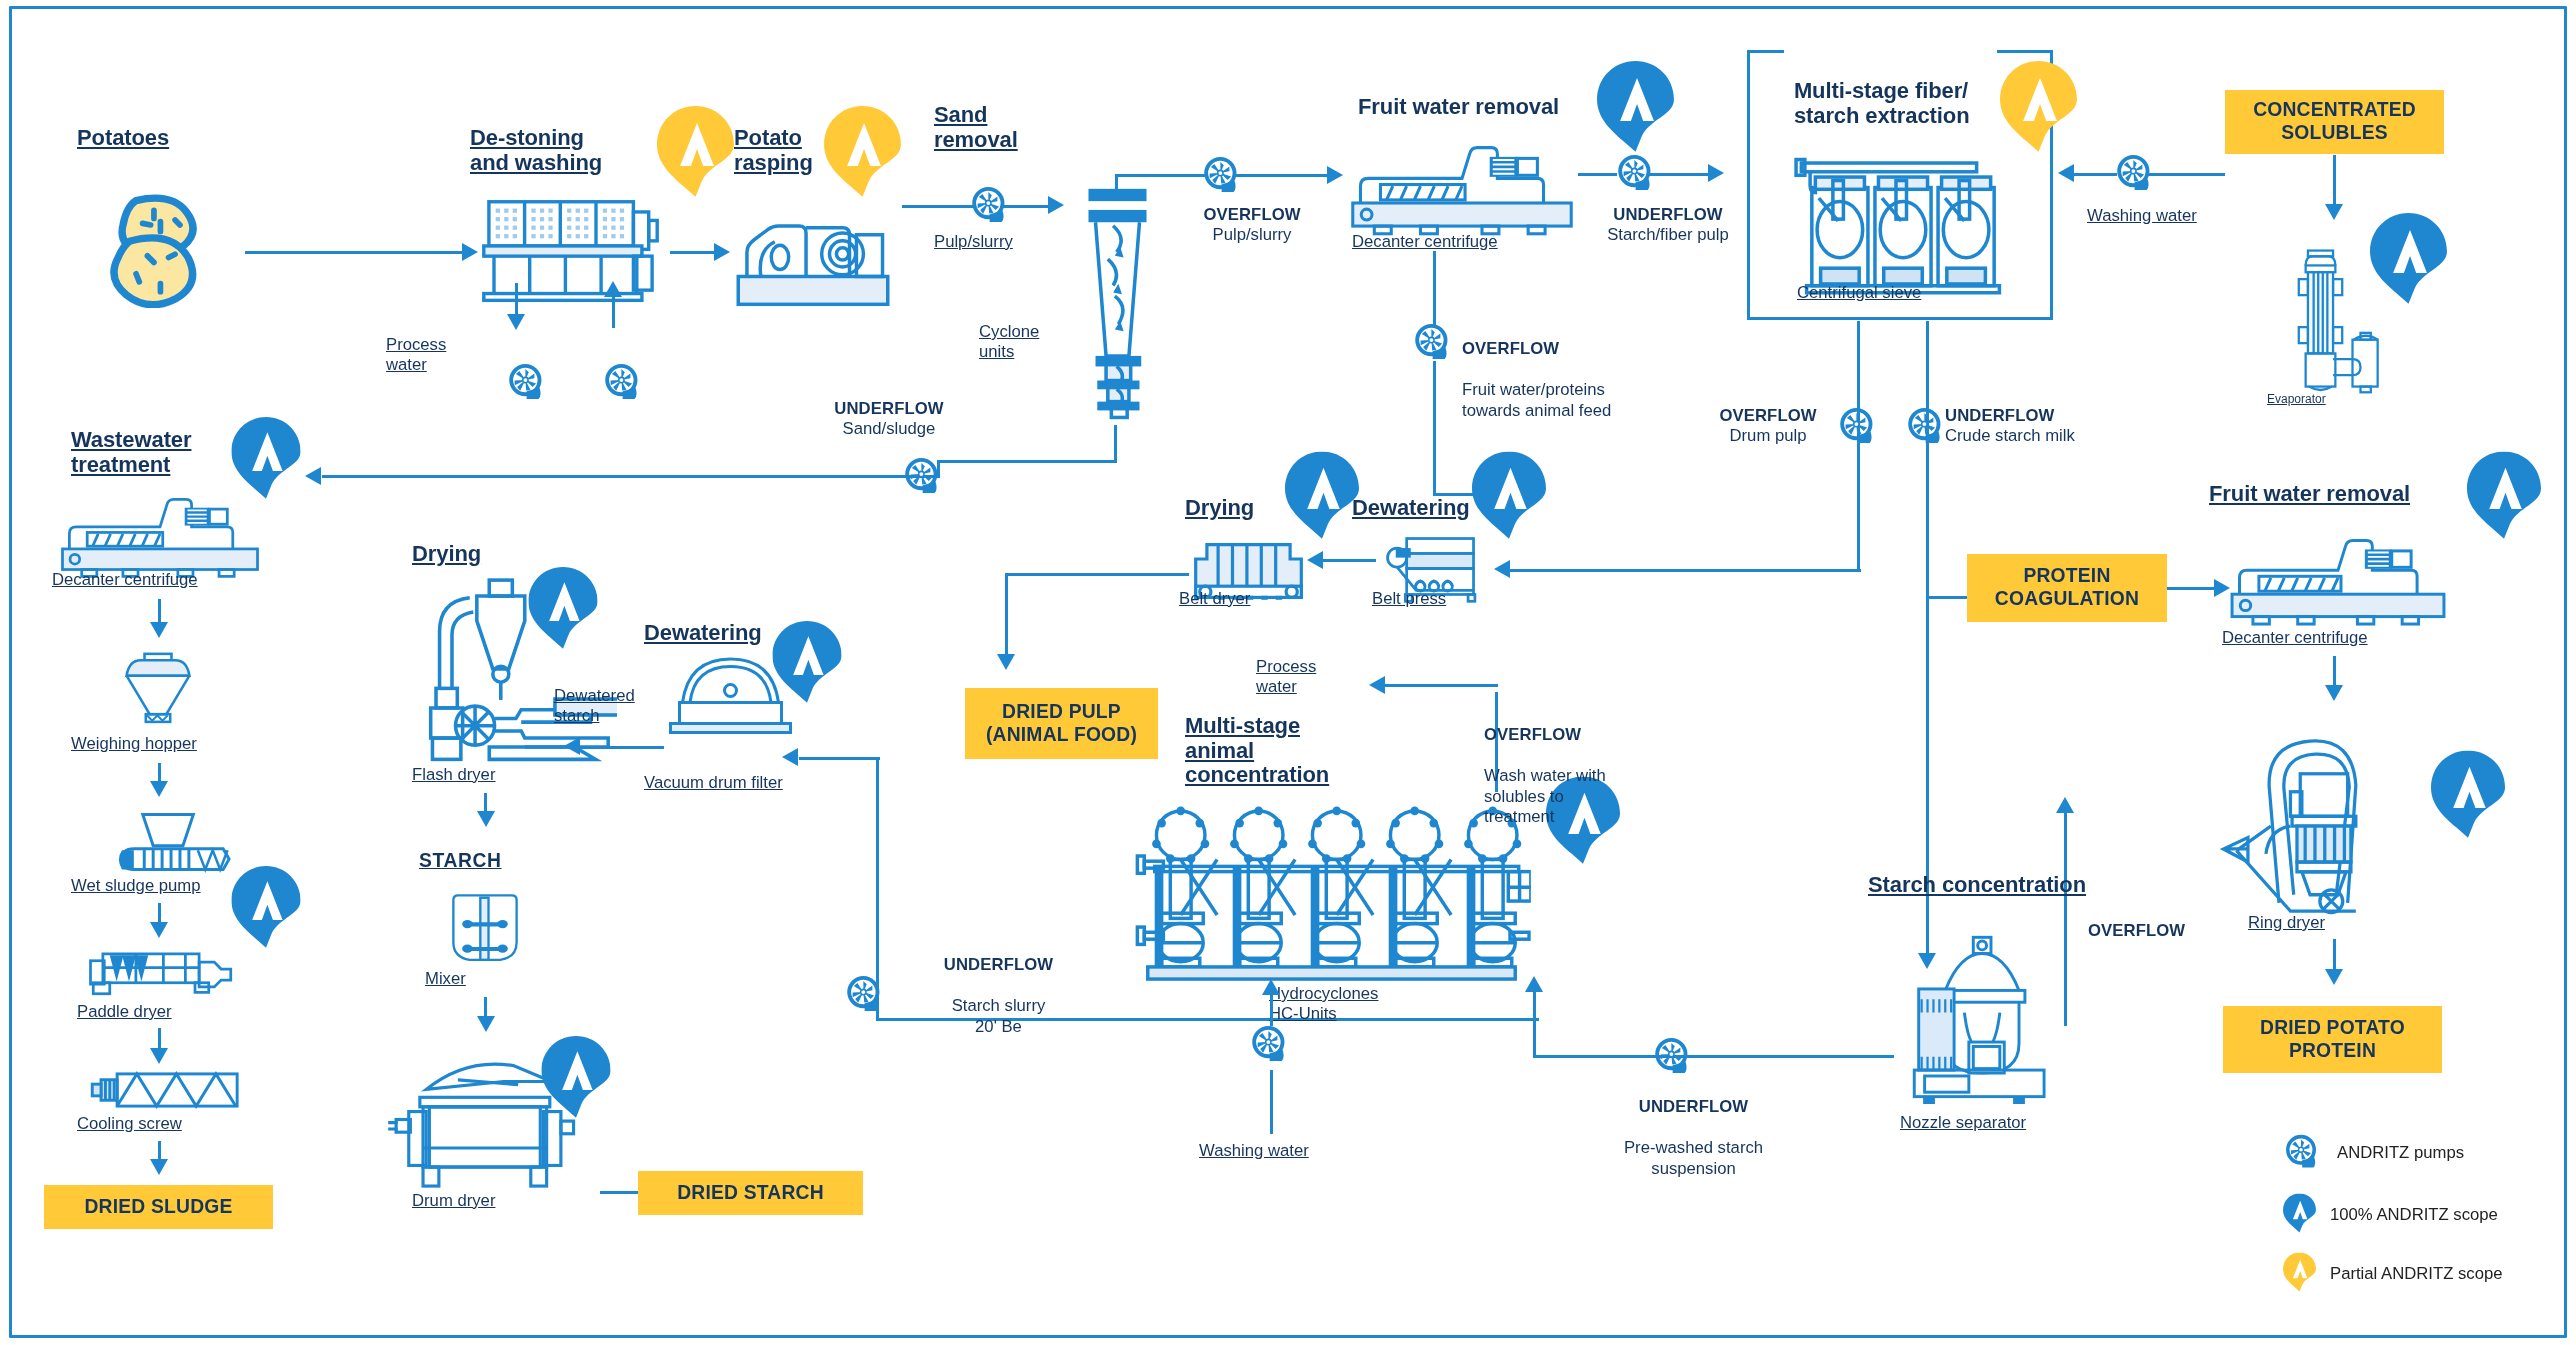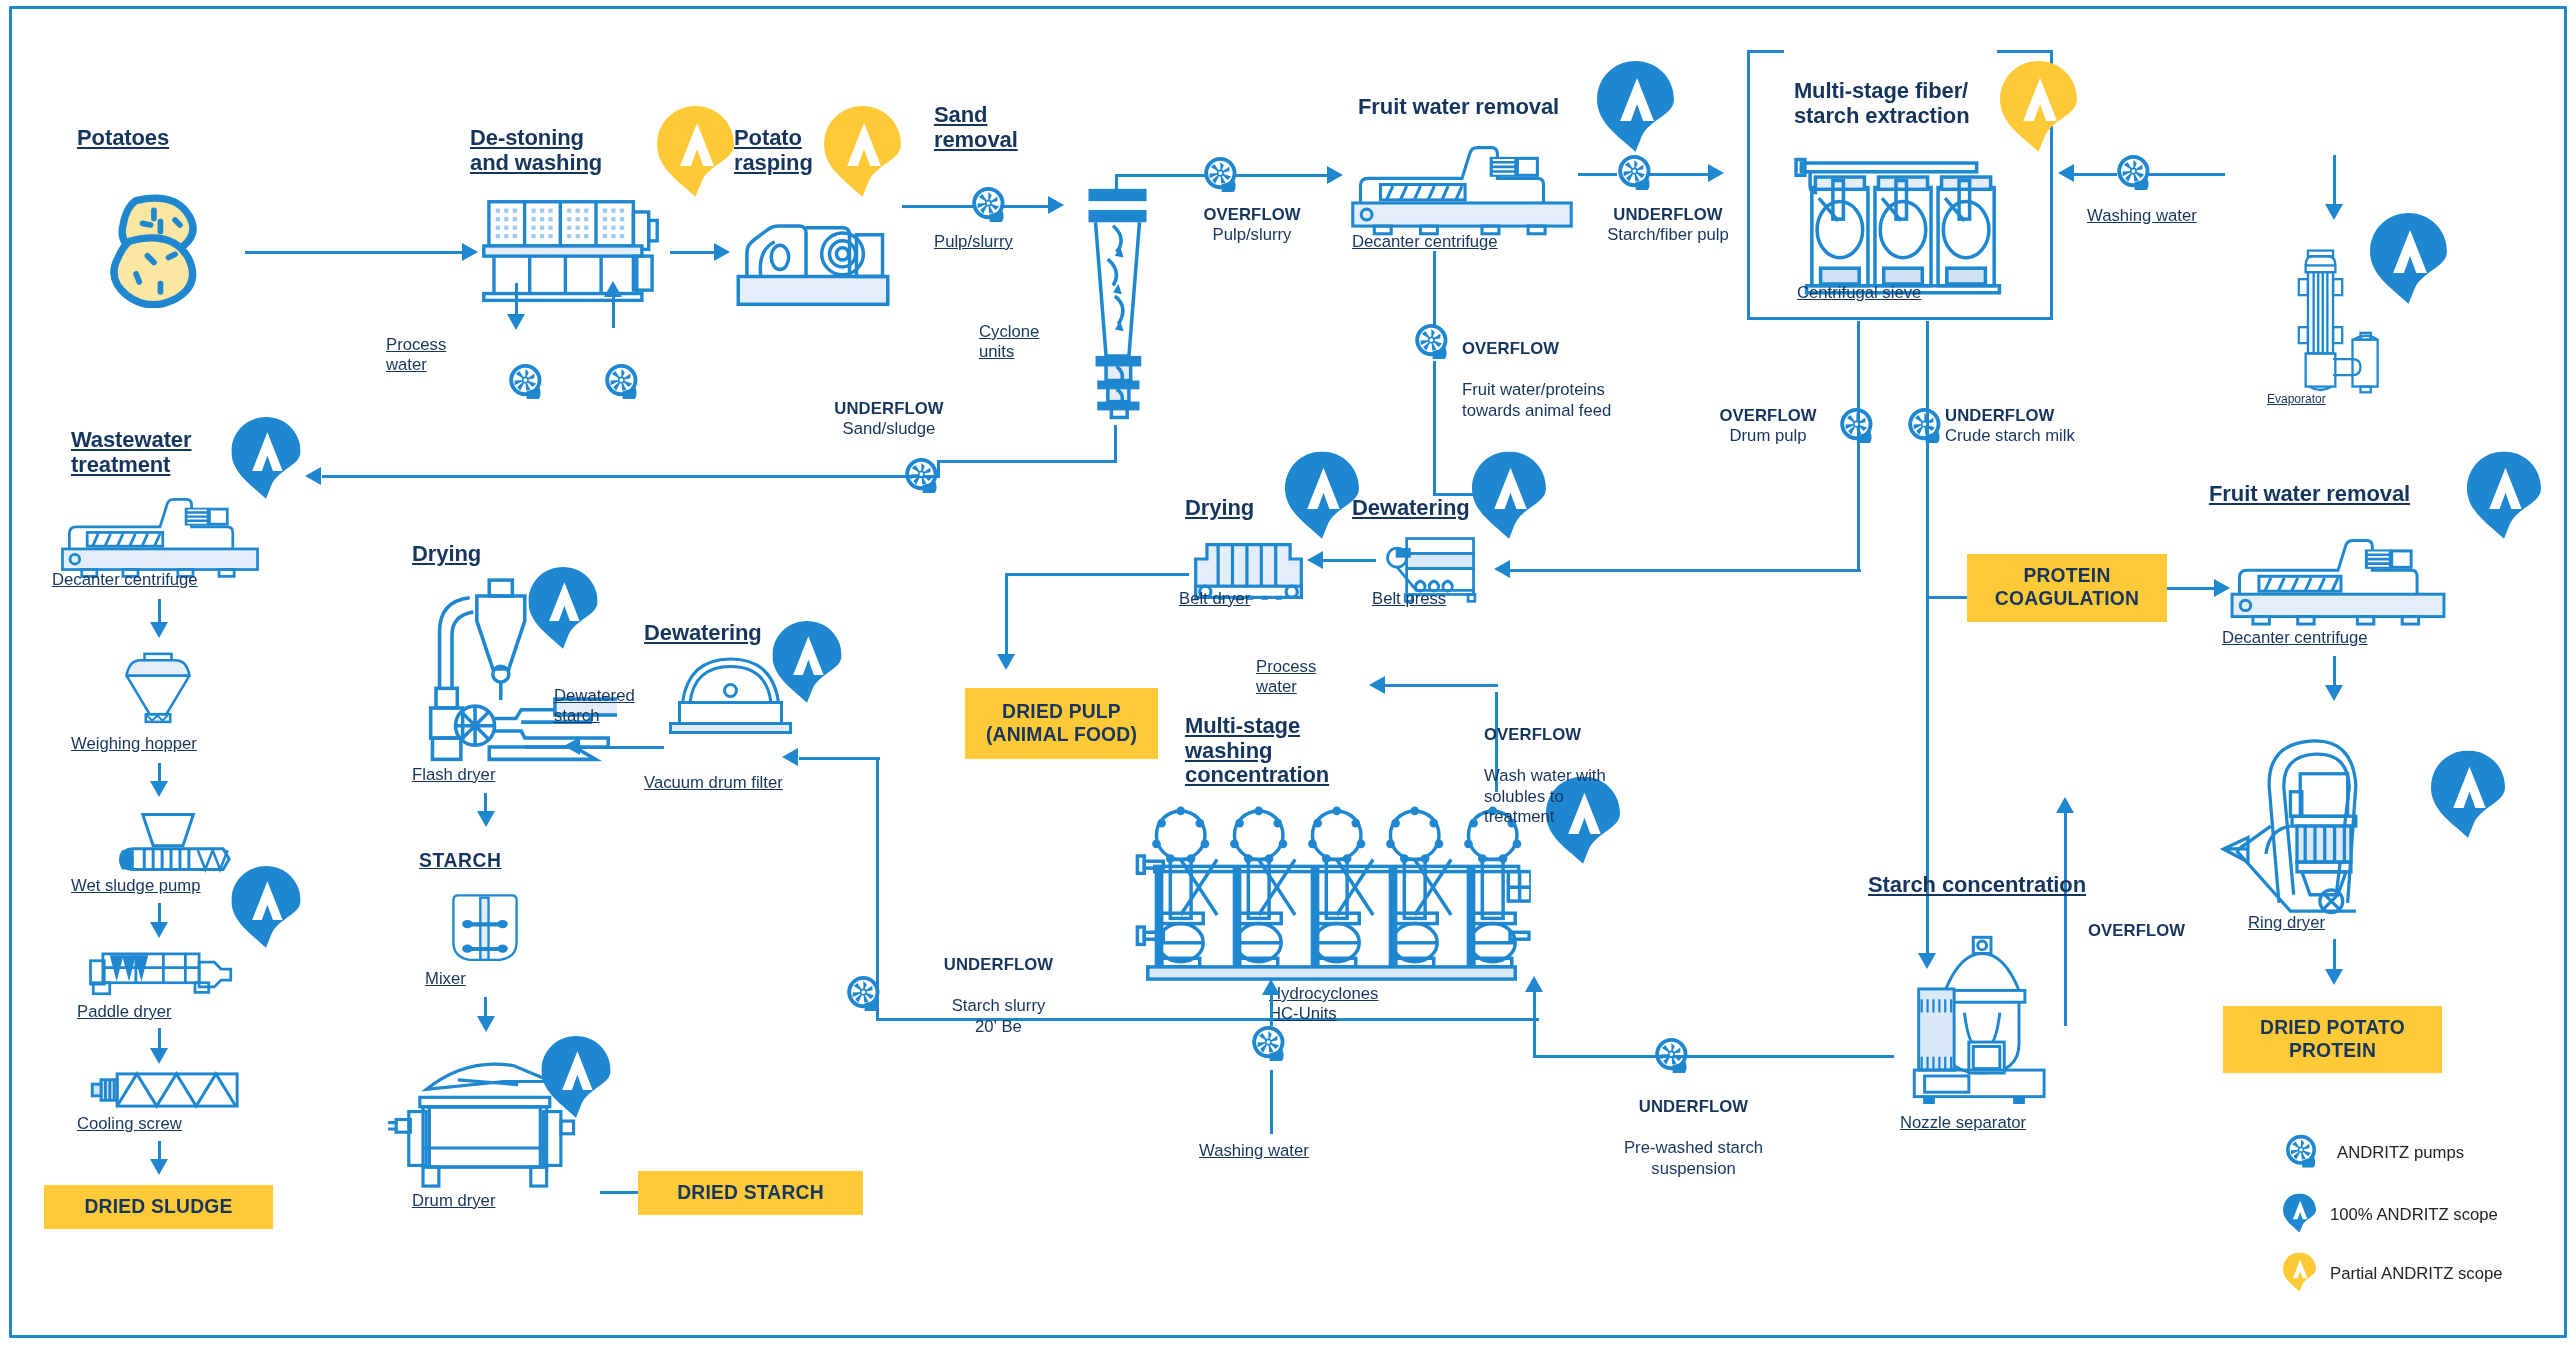--- a/index.html
+++ b/index.html
@@ -676,20 +676,22 @@
   <div class="abs cap ctr" style="left:1797px;top:283px;width:213px;font-size:16.7px;">Centrifugal sieve</div>
 
   <div class="arrH arrL abs" style="left:2058px;top:164px;"></div>
   <div class="ln hline abs" style="left:2072px;top:173px;width:45px;"></div>
   <svg class="pump" style="left:2114px;top:153px" width="43" height="43" viewBox="0 0 100 100">
       <use href="#sym-pump"></use>
     </svg>
   <div class="ln hline abs" style="left:2148px;top:173px;width:77px;"></div>
   <div class="abs cap ctr" style="left:2087px;top:206px;width:142px;font-size:16.7px;">Washing water</div>
 
+  <div class="badge abs" style="left:2225px;top:90px;width:219px;height:64px;font-size:19.3px;white-space:pre-line;">CONCENTRATED
+SOLUBLES</div>
   <div class="ln vline abs" style="left:2333px;top:155px;height:52px;"></div>
   <div class="arrV arrD abs" style="left:2325px;top:204px;"></div>
   <svg class="eq" style="left:2285px;top:238px" width="103" height="160" viewBox="0 0 180 280">
       <use href="#sym-evaporator"></use>
     </svg>
   <svg class="pin" style="left:2370px;top:213px" width="77" height="100" viewBox="0 0 100 130">
       <use href="#sym-pin" fill="#1e87d0"></use>
     </svg>
   <div class="abs cap ctr" style="left:2267px;top:392px;width:148px;font-size:12px;">Evaporator</div>
   <div class="ln hline abs" style="left:2225px;top:173px;width:0px;"></div>
@@ -847,21 +849,21 @@
   <div class="arrV arrD abs" style="left:997px;top:654px;"></div>
   <div class="badge abs" style="left:965px;top:688px;width:193px;height:71px;font-size:19.3px;white-space:pre-line;">DRIED PULP
 (ANIMAL FOOD)</div>
 
   <div class="abs cap ctr" style="left:1256px;top:657px;width:122px;font-size:16.7px;white-space:pre-line;">Process
 water</div>
   <div class="ln hline abs" style="left:1385px;top:684px;width:113px;"></div>
   <div class="arrH arrL abs" style="left:1369px;top:676px;"></div>
 
   <div class="abs ttl ctr" style="left:1185px;top:714px;width:187px;font-size:22px;white-space:pre-line;">Multi-stage
-washing
+animal
 concentration</div>
   <svg class="eq" style="left:1132px;top:804px" width="399" height="182" viewBox="0 0 460 210">
       <use href="#sym-hc"></use>
     </svg>
   <svg class="pin" style="left:1546px;top:776px" width="74" height="97" viewBox="0 0 100 130">
       <use href="#sym-pin" fill="#1e87d0"></use>
     </svg>
   <div class="abs cap ctr" style="left:1269px;top:984px;width:167px;font-size:16.7px;white-space:pre-line;">Hydrocyclones
 HC-Units</div>
 

